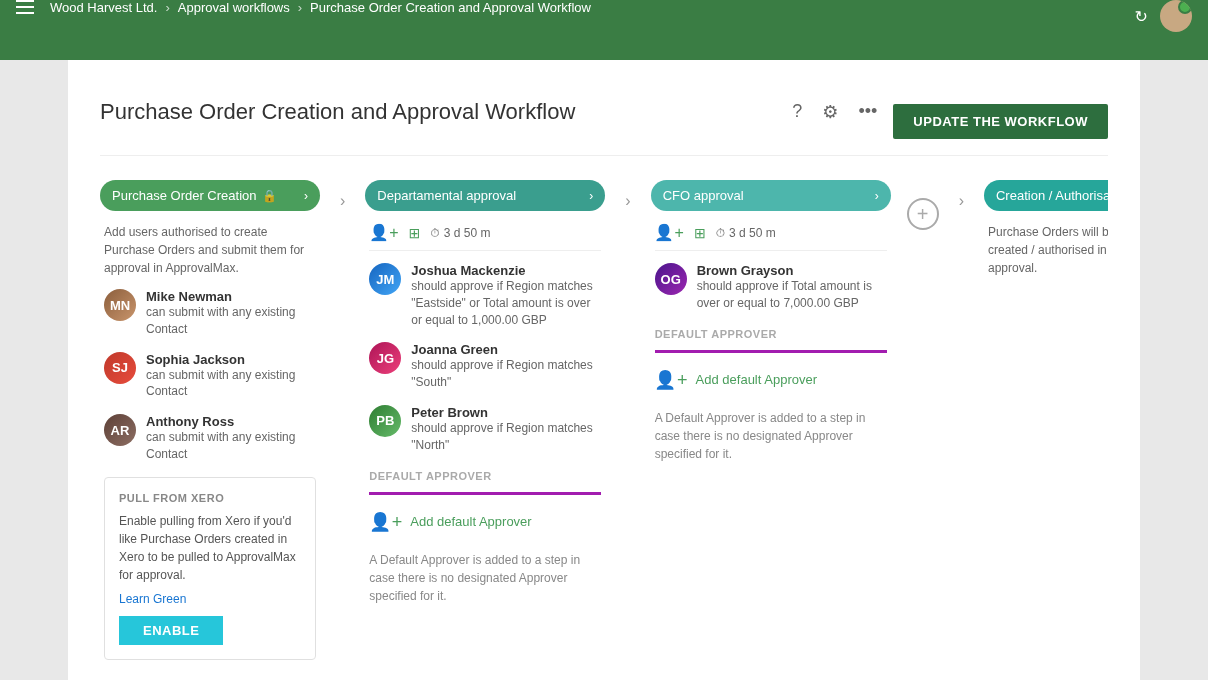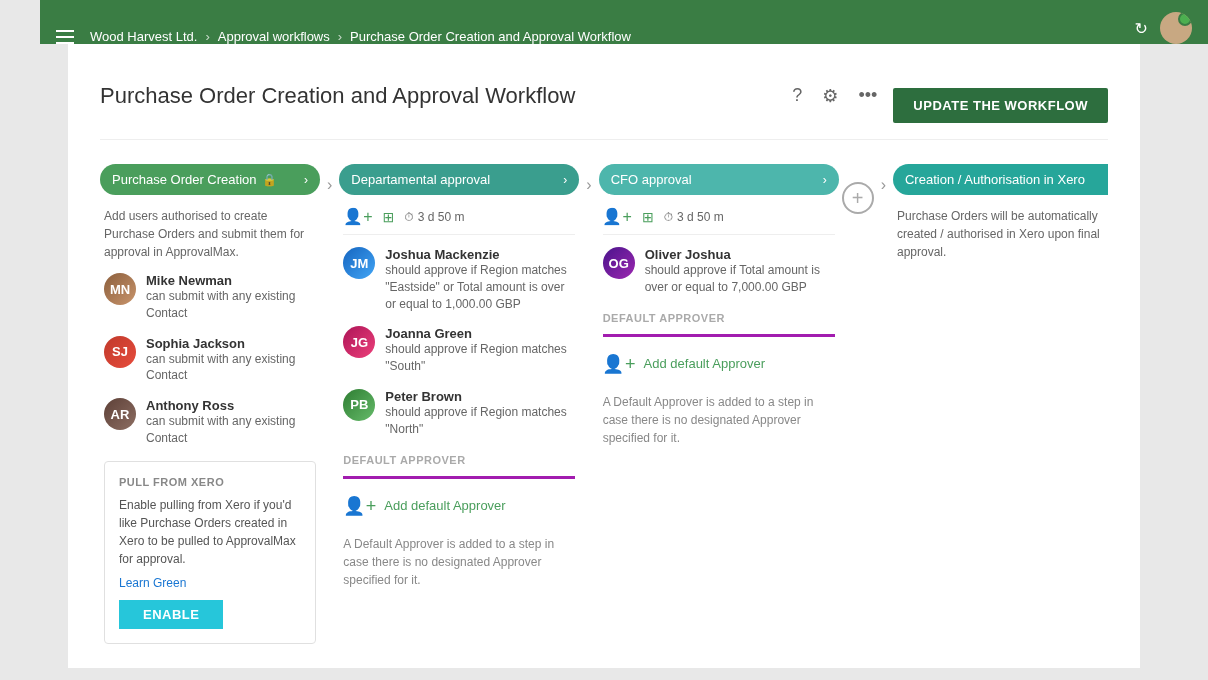--- a/index.html
+++ b/index.html
@@ -1,26 +1,25 @@
 <!DOCTYPE html>
 <html><head>
   <meta charset="utf-8">
   <style>
     * { box-sizing: border-box; margin: 0; padding: 0; }
     body { font-family: -apple-system, BlinkMacSystemFont, 'Segoe UI', sans-serif; background: #e8e8e8; font-size: 13px; color: #333; }
 
     
     .top-nav {
       background: #3a7d44;
-      height: 44px;
+      height: 60px;
       display: flex;
-      align-items: flex-end;
+      align-items: flex-start;
       padding: 0 16px;
       color: white;
-      margin-left: 40px;
     }
     .top-nav .hamburger { margin-right: 16px; cursor: pointer; display: flex; flex-direction: column; gap: 4px; }
     .top-nav .hamburger span { display: block; width: 18px; height: 2px; background: white; }
     .breadcrumb { display: flex; align-items: center; gap: 8px; font-size: 13px; color: white; flex: 1; }
     .breadcrumb .sep { opacity: 0.7; }
     .breadcrumb a { color: white; text-decoration: none; }
     .nav-right { display: flex; align-items: center; gap: 12px; }
     .avatar-circle { width: 32px; height: 32px; border-radius: 50%; background: #c8a882; overflow: hidden; position: relative; }
     .avatar-circle::after { content: ''; position: absolute; top: 0; right: 0; width: 10px; height: 10px; background: #4caf50; border-radius: 50%; border: 2px solid #3a7d44; }
     .refresh-icon { color: white; font-size: 16px; cursor: pointer; }
@@ -29,21 +28,21 @@
     .main-content { background: white; margin: 0 68px; min-height: 580px; padding: 24px 32px; }
 
     
     .page-header { display: flex; align-items: center; justify-content: space-between; margin-bottom: 24px; padding-bottom: 16px; border-bottom: 1px solid #eee; }
     .page-title { font-size: 22px; font-weight: 400; color: #333; }
     .header-actions { display: flex; align-items: center; gap: 12px; }
     .icon-btn { background: none; border: none; cursor: pointer; color: #666; font-size: 18px; padding: 4px; }
     .update-btn { background: #2d6e3e; color: white; border: none; padding: 10px 20px; font-size: 13px; font-weight: 600; cursor: pointer; border-radius: 2px; letter-spacing: 0.5px; margin-top: 20px; }
 
     
-    .workflow-steps { display: flex; align-items: flex-start; gap: 3px; overflow-x: auto; }
+    .workflow-steps { display: flex; align-items: flex-start; gap: 16px; overflow-x: auto; }
     .step-arrow { color: #999; font-size: 16px; margin: 0 4px; padding-top: 12px; flex-shrink: 0; }
 
     
     .step-col { flex: 0 0 220px; min-width: 200px; }
     .step-col.wide { flex: 0 0 240px; }
 
     .step-header {
       display: flex; align-items: center; gap: 6px;
       padding: 8px 12px;
       border-radius: 20px;
@@ -256,21 +255,21 @@
           <span class="toolbar-grid">⊞</span>
           <div class="time-badge">
             <span class="clock">⏱</span>
             <span>3 d  50 m</span>
           </div>
         </div>
 
         <div class="user-item">
           <div class="user-avatar avatar-oliver face">OG</div>
           <div class="user-info">
-            <div class="user-name">Oliver Joshua</div>
+            <div class="user-name">Brown Grayson</div>
             <div class="user-role">should approve if Total amount is over or equal to 7,000.00 GBP</div>
           </div>
         </div>
 
         <div class="default-approver-section">
           <div class="default-approver-label">DEFAULT APPROVER</div>
           <div class="add-approver-btn">
             <span class="add-approver-icon">👤+</span>
             <span>Add default Approver</span>
           </div>

